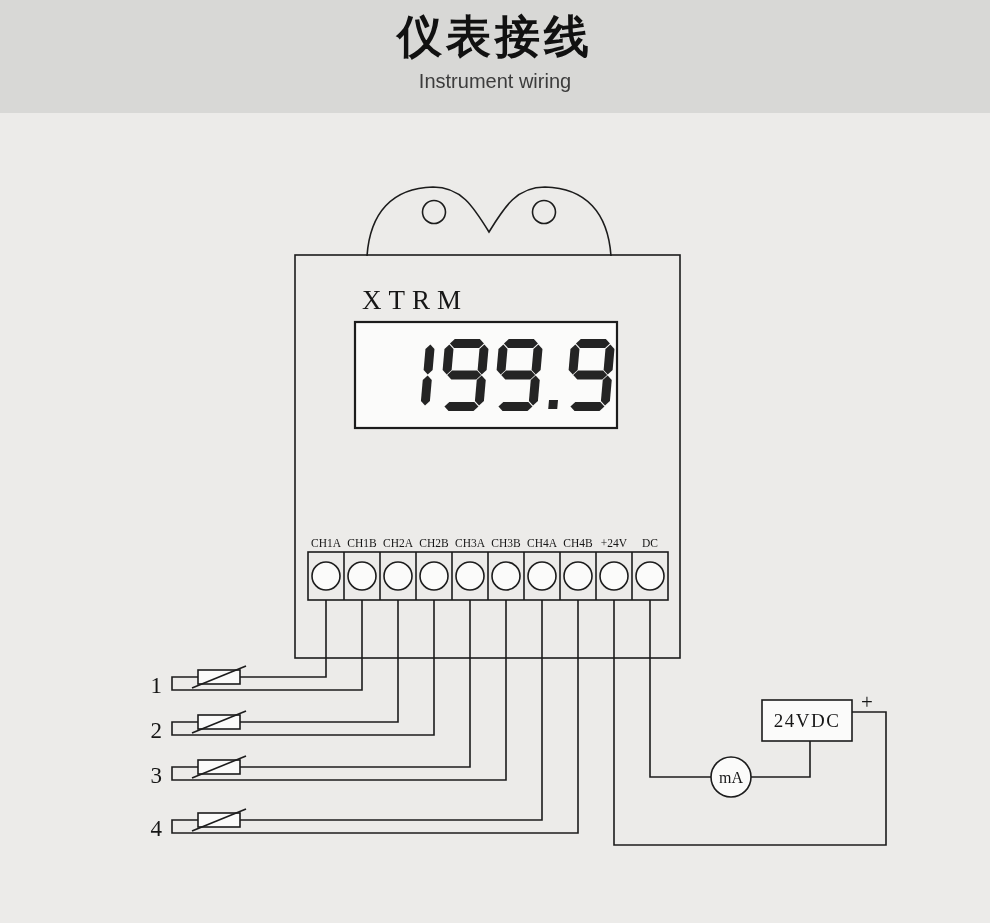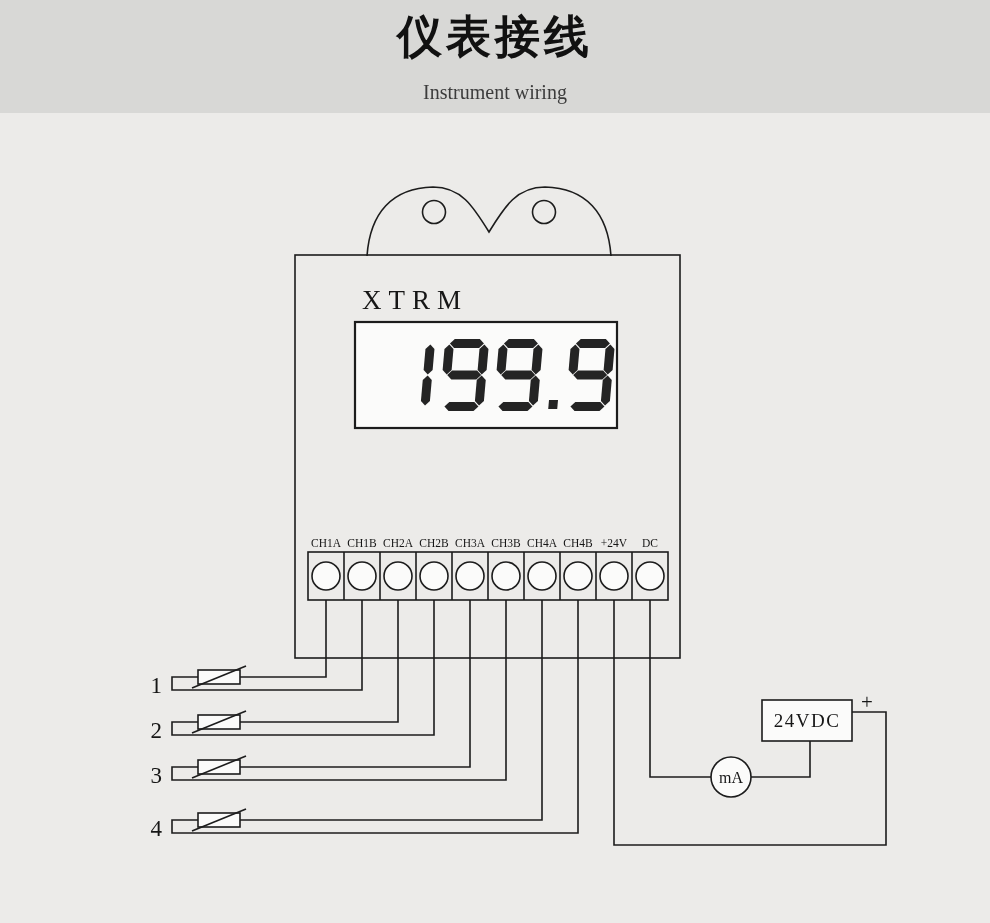--- a/index.html
+++ b/index.html
@@ -1,21 +1,21 @@
 <!DOCTYPE html>
 <html><head>
 <meta charset="utf-8">
 <style>
   html,body{margin:0;padding:0;background:#ecebe9;}
   .stage{position:relative;width:990px;height:923px;background:#ecebe9;overflow:hidden;
          font-family:"Liberation Serif",serif;}
   .band{position:absolute;top:0;left:0;width:990px;height:113px;background:#d8d8d6;text-align:center;}
   .title{margin:0;padding-top:12px;font-family:"DejaVu Sans",sans-serif;font-weight:700;
          font-size:45px;letter-spacing:4px;color:#111;line-height:1.1;}
-  .subtitle{font-family:Liberation Serif, serif;font-size:20px;color:#3c3c3c;margin-top:19px;}
+  .subtitle{font-family:Liberation Sans, sans-serif;font-size:20px;color:#3c3c3c;margin-top:8px;}
   svg.diagram{position:absolute;left:0;top:0;}
   .w{stroke:#1c1c1c;stroke-width:1.6;fill:none;}
   .wf{stroke:#1c1c1c;stroke-width:1.6;fill:#fbfbfa;}
   .thick{stroke-width:2.2;}
   text{fill:#161616;}
   .tlabel{font-family:"Liberation Serif",serif;font-size:11.5px;}
   .model{font-family:"Liberation Serif",serif;font-size:27px;letter-spacing:7px;}
   .num{font-family:"Liberation Serif",serif;font-size:23px;}
   .boxlab{font-family:"Liberation Serif",serif;font-size:19px;letter-spacing:1.5px;}
   .meterlab{font-family:"Liberation Serif",serif;font-size:16px;}

